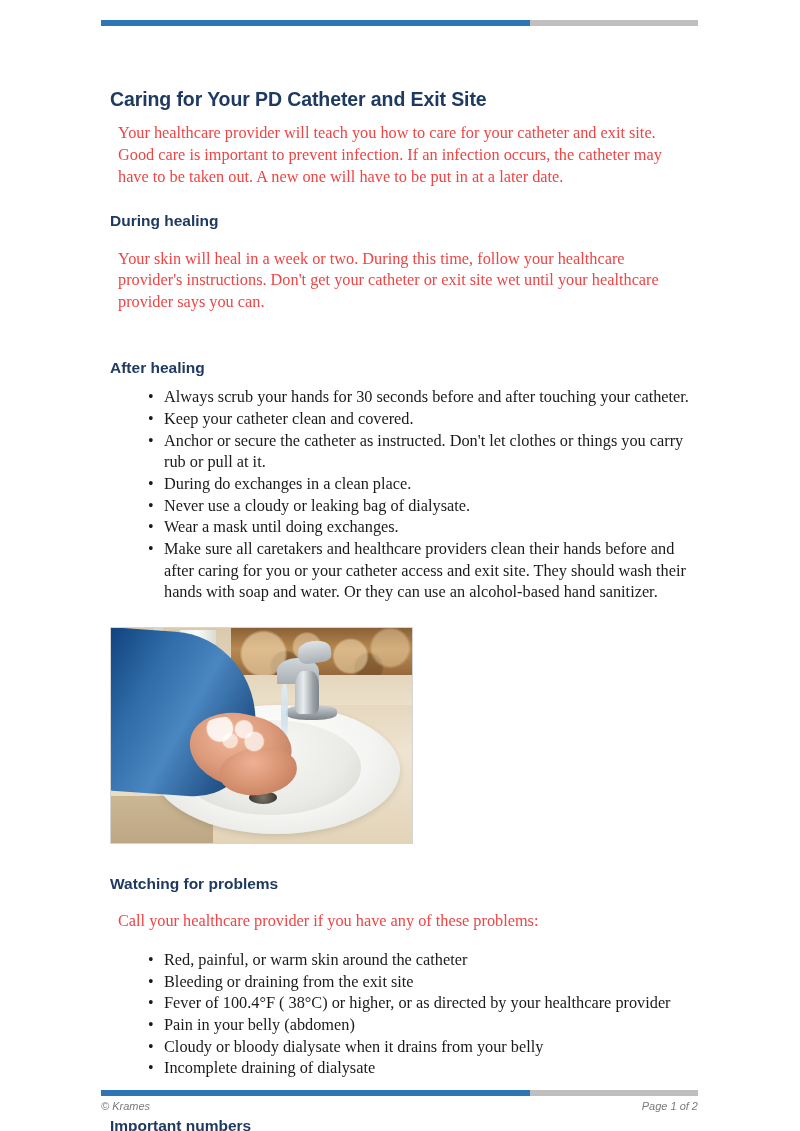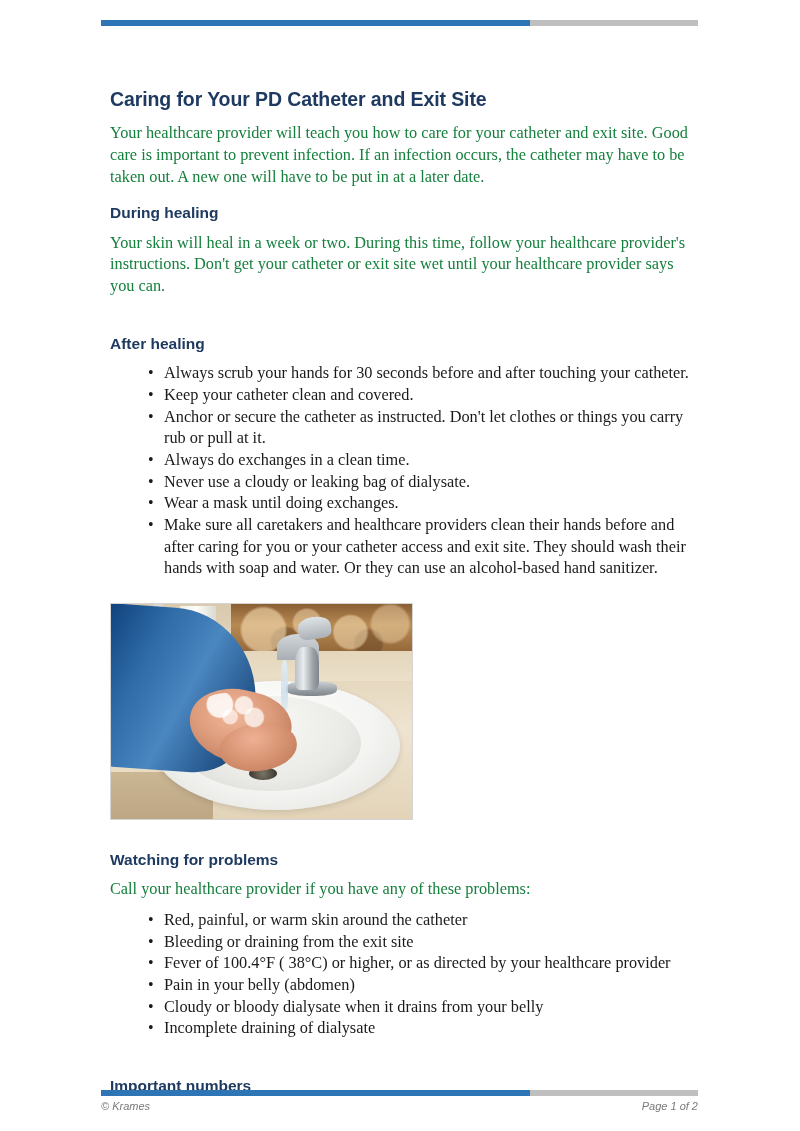--- a/index.html
+++ b/index.html
@@ -69,22 +69,22 @@
     font-size: 15.5px;
     font-weight: bold;
     color: #1f3a60;
     margin: 0;
     line-height: 1.25;
   }
 
   p.body-text {
     font-size: 16.3px;
     line-height: 1.33;
-    margin: 0;
-    color: #15803d;
+    margin: 8px;
+    color: #ef4444;
     text-align: left;
   }
 
   ul.bullets {
     margin: 0;
     padding: 0 0 0 38px;
     list-style: none;
   }
   ul.bullets > li {
     font-size: 16.3px;
@@ -352,21 +352,21 @@
     <p class="body-text">Your skin will heal in a week or two. During this time, follow your healthcare provider's instructions. Don't get your catheter or exit site wet until your healthcare provider says you can.</p>
 
     <div class="gap-xlarge"></div>
 
     <h2 class="section-heading">After healing</h2>
     <div class="gap-small"></div>
     <ul class="bullets">
       <li>Always scrub your hands for 30 seconds before and after touching your catheter.</li>
       <li>Keep your catheter clean and covered.</li>
       <li>Anchor or secure the catheter as instructed. Don't let clothes or things you carry rub or pull at it.</li>
-      <li>Always do exchanges in a clean time.</li>
+      <li>During do exchanges in a clean place.</li>
       <li>Never use a cloudy or leaking bag of dialysate.</li>
       <li>Wear a mask until doing exchanges.</li>
       <li>Make sure all caretakers and healthcare providers clean their hands before and after caring for you or your catheter access and exit site. They should wash their hands with soap and water. Or they can use an alcohol-based hand sanitizer.</li>
     </ul>
 
     <div class="gap-photo"></div>
 
     <div class="photo-wrap">
       <div class="photo">
         <div class="ph-wall"></div>

